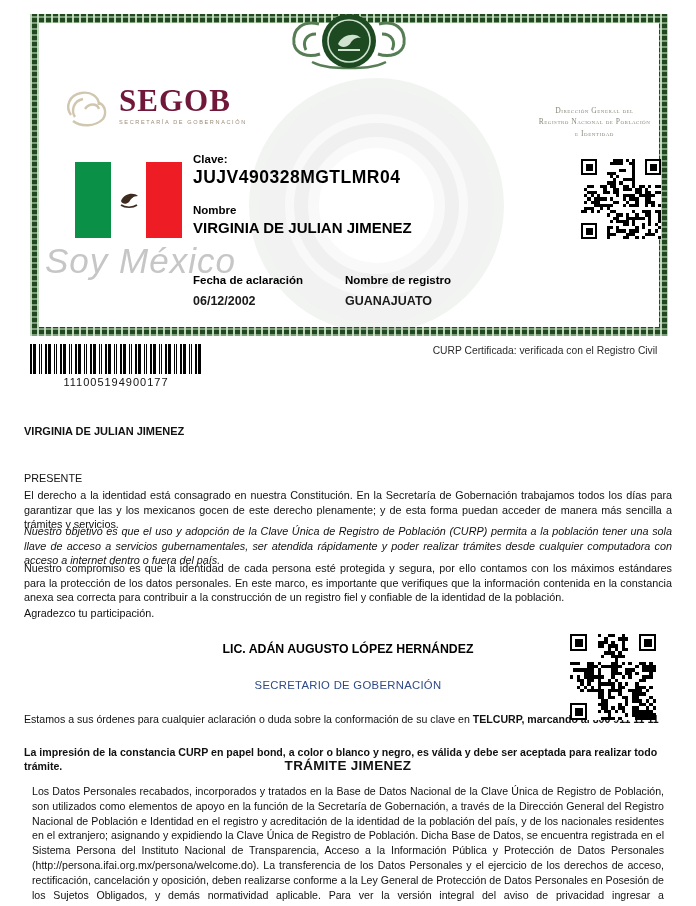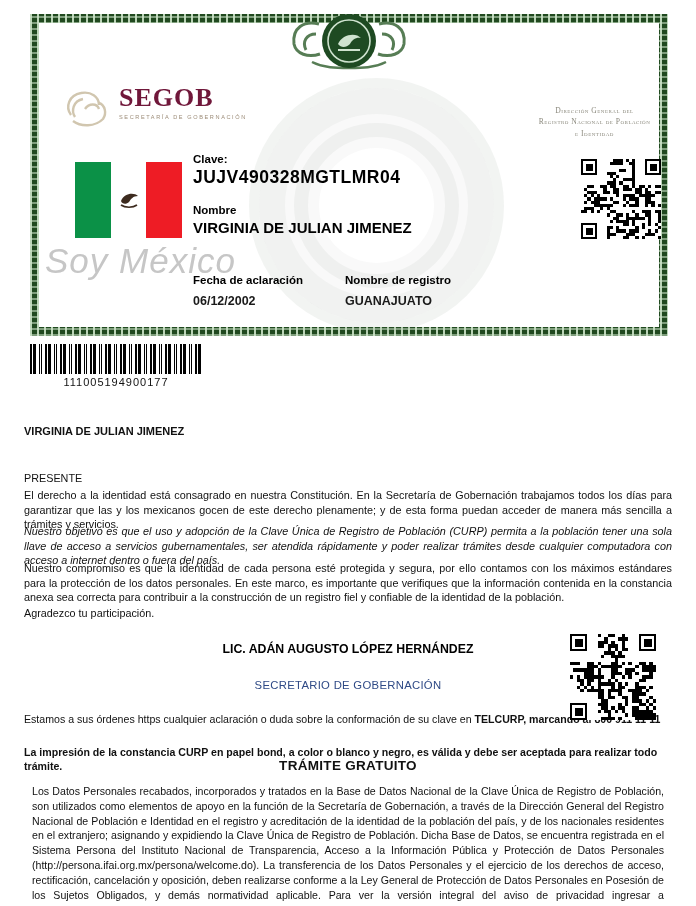--- a/index.html
+++ b/index.html
@@ -26,21 +26,21 @@
     border:10px solid rgba(90,110,90,.08); box-shadow:inset 0 0 0 26px rgba(90,110,90,.05), inset 0 0 0 60px rgba(90,110,90,.04); }
   .seal-wm2 { position:absolute; left:255px; top:100px; width:165px; height:165px; border-radius:50%;
     border:14px solid rgba(90,110,90,.06); }
 
   .soy-wm { position:absolute; left:6px; top:218px; font-size:35px; font-style:italic; color:#c6c6c6;
     font-family:"Liberation Sans", sans-serif; letter-spacing:1px; }
 
   
   .segob { position:absolute; left:22px; top:62px; display:flex; align-items:flex-start; }
   .segob-mark { width:52px; height:48px; margin-right:6px; opacity:.85; }
-  .segob-name { font-family:"Liberation Serif", serif; font-weight:bold; font-size:26px; color:#70173a; line-height:1; letter-spacing:1px; }
+  .segob-name { font-family:"Liberation Serif", serif; font-weight:bold; font-size:31px; color:#70173a; line-height:1; letter-spacing:1px; }
   .segob-sub { font-size:5.6px; color:#9c8c78; letter-spacing:1.6px; margin-top:3px; text-align:center; }
 
   
   .hdr { position:absolute; left:130px; top:48px; width:380px; text-align:center; font-family:"Liberation Serif", serif; }
   .hdr-title { font-size:21.5px; color:#3d3d3d; letter-spacing:1.2px; font-variant:small-caps; }
   .hdr-sub { font-size:17px; color:#6e6e6e; letter-spacing:1px; margin-top:5px; font-variant:small-caps; }
   .hdr-sub2 { font-size:17px; color:#6e6e6e; letter-spacing:1px; margin-top:2px; font-variant:small-caps; }
 
   .dir-block { position:absolute; left:468px; top:82px; width:175px; text-align:center;
     font-family:"Liberation Serif", serif; font-size:7.6px; color:#8a887c; letter-spacing:.5px; line-height:1.5; font-variant:small-caps; }
@@ -372,42 +372,43 @@
           <i style="left:44.80px;top:76.80px;width:3.20px;height:3.20px"></i>
           <i style="left:54.40px;top:76.80px;width:3.20px;height:3.20px"></i>
           <i style="left:60.80px;top:76.80px;width:3.20px;height:3.20px"></i>
           <i style="left:76.80px;top:76.80px;width:3.20px;height:3.20px"></i>
         </div>
     </div>
   </div>
 
   <div class="barcode"></div>
   <div class="barcode-num">111005194900177</div>
+  <div class="cert-note">CURP Certificada: verificada con el Registro Civil</div>
 
   <div class="letter">
     <div class="recipient">VIRGINIA DE JULIAN JIMENEZ</div>
 
     <div class="presente-row">
       <span>PRESENTE</span>
     </div>
 
     <p class="para p1">El derecho a la identidad está consagrado en nuestra Constitución. En la Secretaría de Gobernación trabajamos todos los días para garantizar que las y los mexicanos gocen de este derecho plenamente; y de esta forma puedan acceder de manera más sencilla a trámites y servicios.</p>
     <p class="para p2">Nuestro objetivo es que el uso y adopción de la Clave Única de Registro de Población (CURP) permita a la población tener una sola llave de acceso a servicios gubernamentales, ser atendida rápidamente y poder realizar trámites desde cualquier computadora con acceso a internet dentro o fuera del país.</p>
     <p class="para p3">Nuestro compromiso es que la identidad de cada persona esté protegida y segura, por ello contamos con los máximos estándares para la protección de los datos personales. En este marco, es importante que verifiques que la información contenida en la constancia anexa sea correcta para contribuir a la construcción de un registro fiel y confiable de la identidad de la población.</p>
     <div class="thanks">Agradezco tu participación.</div>
 
     <div class="sig-name">LIC. ADÁN AUGUSTO LÓPEZ HERNÁNDEZ</div>
     <div class="sig-title">SECRETARIO DE GOBERNACIÓN</div>
 
     <div class="contact">
-      <span>Estamos a sus órdenes https cualquier aclaración o duda sobre la conformación de su clave en </span><b>TELCURP, marcando al 800 911 11 11</b>
+      <span>Estamos a sus órdenes para cualquier aclaración o duda sobre la conformación de su clave en </span><b>TELCURP, marcando al 800 911 11 11</b>
     </div>
 
     <div class="print-notice">La impresión de la constancia CURP en papel bond, a color o blanco y negro, es válida y debe ser aceptada para realizar todo trámite.</div>
-    <div class="gratuito">TRÁMITE GRATUITO</div>
+    <div class="gratuito">TRÁMITE JIMENEZ</div>
     <p class="privacy">Los Datos Personales recabados, incorporados y tratados en la Base de Datos Nacional de la Clave Única de Registro de Población, son utilizados como elementos de apoyo en la función de la Secretaría de Gobernación, a través de la Dirección General del Registro Nacional de Población e Identidad en el registro y acreditación de la identidad de la población del país, y de los nacionales residentes en el extranjero; asignando y expidiendo la Clave Única de Registro de Población. Dicha Base de Datos, se encuentra registrada en el Sistema Persona del Instituto Nacional de Transparencia, Acceso a la Información Pública y Protección de Datos Personales (http://persona.ifai.org.mx/persona/welcome.do). La transferencia de los Datos Personales y el ejercicio de los derechos de acceso, rectificación, cancelación y oposición, deben realizarse conforme a la Ley General de Protección de Datos Personales en Posesión de los Sujetos Obligados, y demás normatividad aplicable. Para ver la versión integral del aviso de privacidad ingresar a https://renapo.gob.mx/</p>
   </div>
 
   <div class="qr qr-letter">
     <div class="fp" style="left:0;top:0;width:17px;height:17px;"></div>
     <div class="fp" style="right:0;top:0;width:17px;height:17px;"></div>
     <div class="fp" style="left:0;bottom:0;width:17px;height:17px;"></div>
   <i style="left:27.52px;top:0.00px;width:3.44px;height:3.44px"></i>
       <i style="left:37.84px;top:0.00px;width:3.44px;height:3.44px"></i>
       <i style="left:41.28px;top:0.00px;width:3.44px;height:3.44px"></i>

